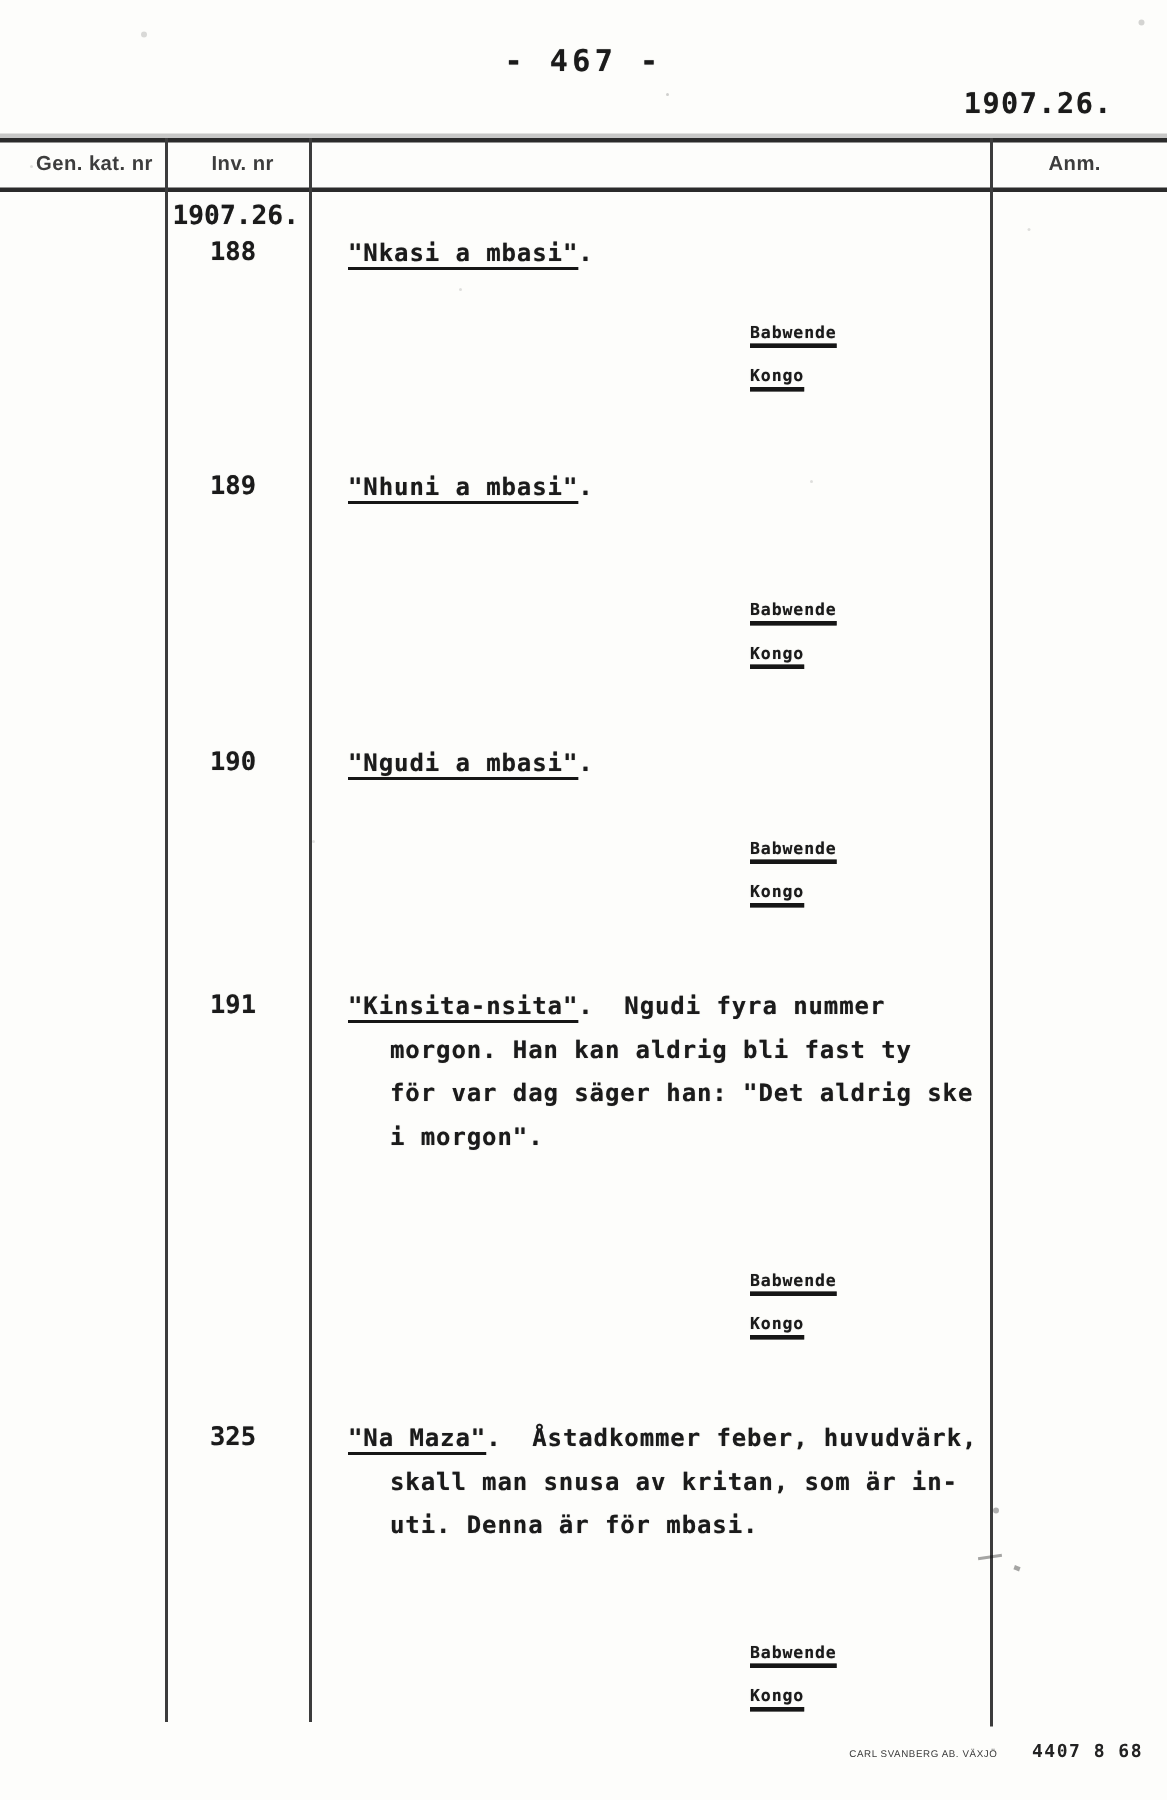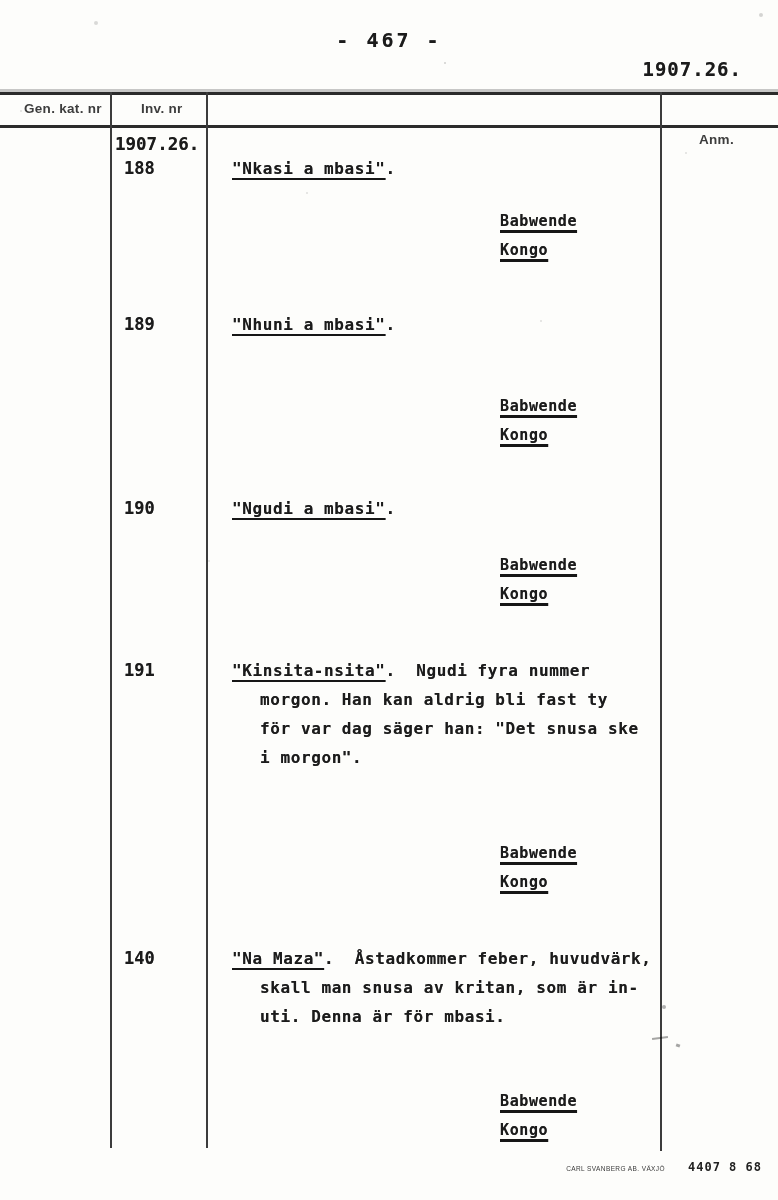--- a/index.html
+++ b/index.html
@@ -38,45 +38,45 @@
   .v3 { left:660px; height:1059px; }
 
   
   .col-header {
     position:absolute; top:101px;
     font-family:"Liberation Sans", sans-serif;
     font-size:13.5px; color:#3d3d3d; letter-spacing:0.3px;font-weight:bold;
   }
   .h-gen { left:24px; }
   .h-inv { left:141px; }
-  .h-anm { left:699px;margin-top:31px; }
+  .h-anm { left:699px; }
 
   .group-number { position:absolute; left:115px; top:133px; font-size:17.5px; line-height:22px; }
 
   .entry-num {
-    position:absolute; left:124px;
+    position:absolute; left:140px;
     font-size:17px; line-height:29px;
   }
   .entry-body {
     position:absolute; left:232px;
     font-size:16px; letter-spacing:0.6px; line-height:29px;
   }
   .entry-body .line { white-space:pre; }
   .entry-body .cont { padding-left:28px; }
 
   .u {
     text-decoration:underline;
     text-decoration-thickness:2px;
     text-underline-offset:4px;
     text-decoration-color:#161616;
   }
 
   .attr {
     position:absolute; left:500px;
-    font-size:15px; letter-spacing:0.6px; line-height:29px;
+    font-size:11px; letter-spacing:0.6px; line-height:29px;
   }
   .attr .u { text-decoration-thickness:2.5px; }
 
   .printer {
     position:absolute; top:1160px; right:16px;
     display:flex; align-items:baseline; gap:23px;
     color:#3a3a3a;
   }
   .printer .mark {
     font-family:"Liberation Sans", sans-serif;
@@ -156,29 +156,29 @@
   </div>
   <div class="attr tw" style="top:551px">
     <div class="u">Babwende</div>
     <div class="u">Kongo</div>
   </div>
 
   <div class="entry-num tw" style="top:656px">191</div>
   <div class="entry-body tw" style="top:656px">
     <div class="line"><span class="u">"Kinsita-nsita"</span><span>.  Ngudi fyra nummer</span></div>
     <div class="line cont">morgon. Han kan aldrig bli fast ty</div>
-    <div class="line cont">för var dag säger han: "Det snusa ske</div>
+    <div class="line cont">för var dag säger han: "Det aldrig ske</div>
     <div class="line cont">i morgon".</div>
   </div>
   <div class="attr tw" style="top:839px">
     <div class="u">Babwende</div>
     <div class="u">Kongo</div>
   </div>
 
-  <div class="entry-num tw" style="top:944px">140</div>
+  <div class="entry-num tw" style="top:944px">325</div>
   <div class="entry-body tw" style="top:944px">
     <div class="line"><span class="u">"Na Maza"</span><span>.  Åstadkommer feber, huvudvärk,</span></div>
     <div class="line cont">skall man snusa av kritan, som är in-</div>
     <div class="line cont">uti. Denna är för mbasi.</div>
   </div>
   <div class="attr tw" style="top:1087px">
     <div class="u">Babwende</div>
     <div class="u">Kongo</div>
   </div>
 

